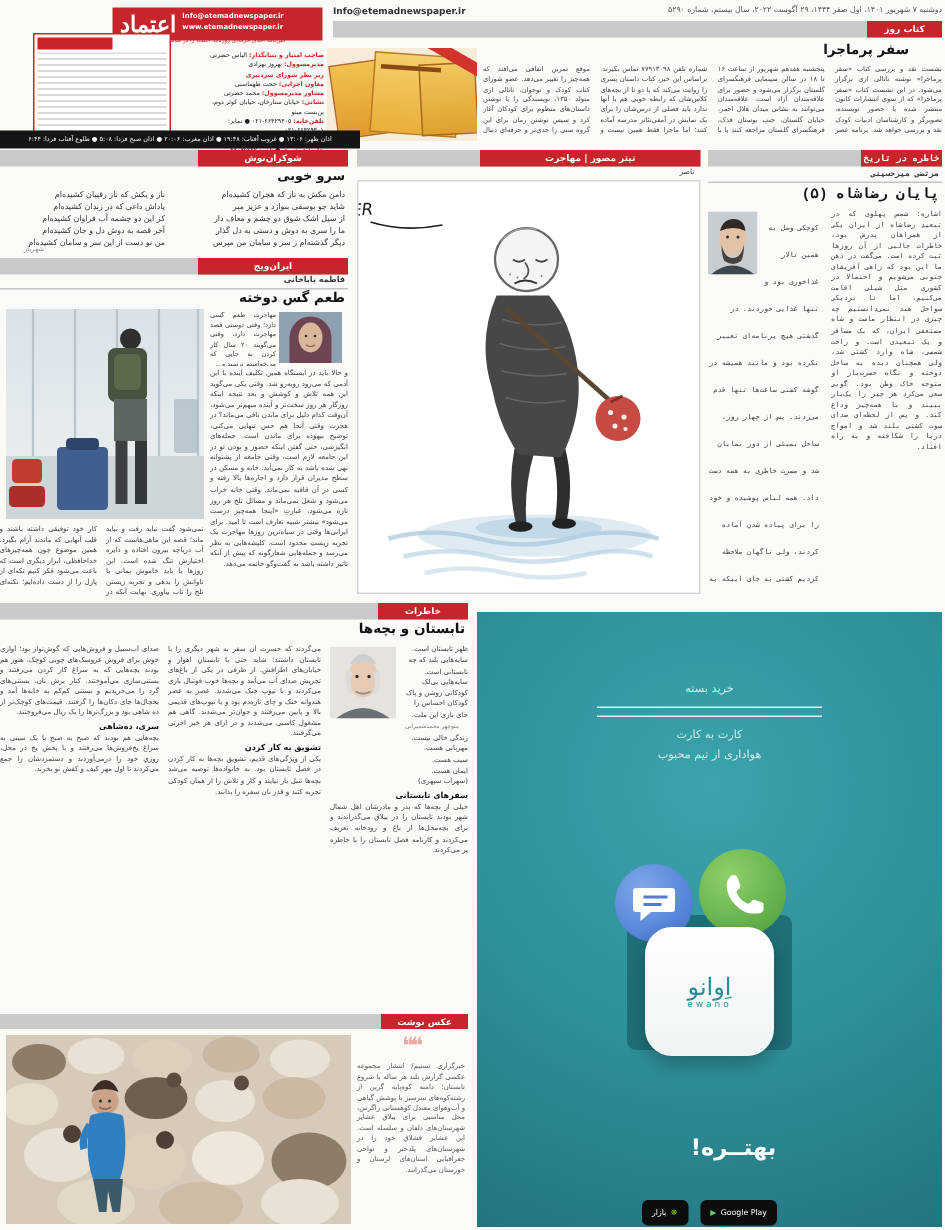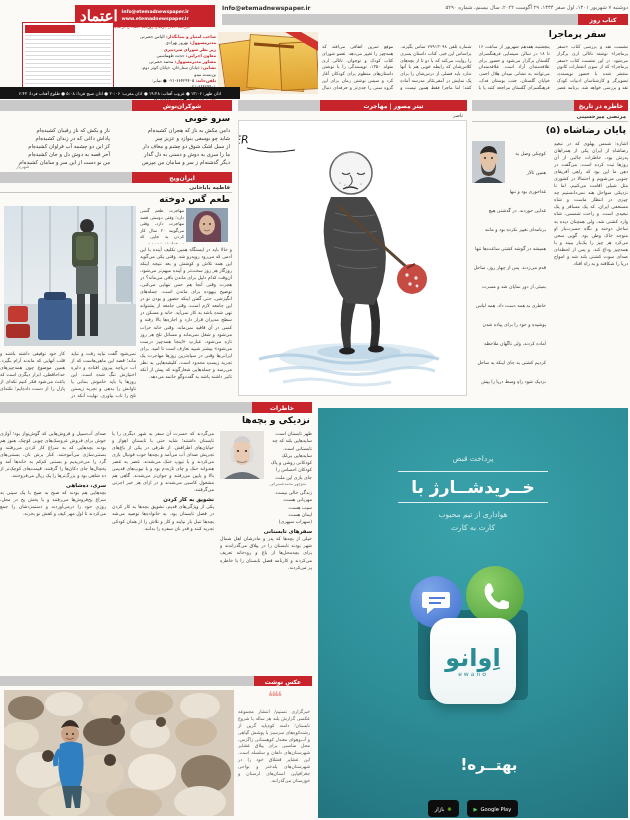--- a/index.html
+++ b/index.html
@@ -223,21 +223,21 @@
         <path d="M104 68 q7 -4 15 0" stroke="#333" stroke-width="1.3" fill="none"></path>
         <g fill="#777">
             <circle cx="101" cy="62" r="0.6"></circle>
             <circle cx="106" cy="64" r="0.6"></circle>
             <circle cx="122" cy="63" r="0.6"></circle>
           </g>
       </svg>
     </div>
   </div>
 
-  <div class="abs" style="left:472px;top:100px;width:156px;height:298px;">
+  <div class="abs" style="left:472px;top:100px;width:156px;height:298px;font-family:Liberation Mono, monospace;">
     <div class="secbar" style="left:0;top:0;width:156px;">
       <span class="redseg" style="width:54px;">خاطره در تاریخ</span>
     </div>
     <div class="abs byline" style="right:2px;top:13px;">مرتضی میرحسینی</div>
     <div class="rule" style="left:0;top:21px;width:156px;"></div>
     <div class="abs headline" style="right:2px;top:24px;font-size:9.5px;">پایان رضاشاه (۵)</div>
 
     <div class="abs body-txt" style="left:82px;top:40px;width:74px;height:256px;overflow:hidden;">اشاره: شمس پهلوی که در تبعیدِ رضاشاه از ایران یکی از همراهان پدرش بود، خاطرات جالبی از آن روزها ثبت کرده است. می‌گفت در ذهن ما این بود که راهی آفریقای جنوبی می‌شویم و احتمالا در کشوری مثل شیلی اقامت می‌کنیم، اما تا نزدیکی سواحل هند نمی‌دانستیم چه چیزی در انتظار ماست و شاه مستعفی ایران، که یک مسافر و یک تبعیدی است. و راحت شمسی، شاه وارد کشتی شد، ولی همچنان دیده به ساحل دوخته و نگاه حسرت‌بار او متوجه خاک وطن بود. گویی سعی می‌کرد هر چیز را یک‌بار ببیند و با همه‌چیز وداع کند. و پس از لحظه‌ای صدای سوت کشتی بلند شد و امواج دریا را شکافته و به راه افتاد.</div>
     <div class="abs" style="left:0;top:40px;width:74px;height:256px;overflow:hidden;">
       <span style="float:left;width:33px;height:42px;margin:1px 3px 2px 0;">
@@ -252,21 +252,21 @@
         </svg>
       </span>
       <span class="body-txt">کوچکی وصل به همین تالار غذاخوری بود و تنها غذایی خوردند. در گذشتی هیچ برنامه‌ای تغییر نکرده بود و مانند همیشه در گوشه کشتی ساعت‌ها تنها قدم می‌زدند. پس از چهار روز، ساحل بمبئی از دور نمایان شد و مسرت خاطری به همه دست داد. همه لباس پوشیده و خود را برای پیاده شدن آماده کردند، ولی ناگهان ملاحظه کردیم کشتی به جای اینکه به ساحل نزدیک شود راهِ وسط دریا را پیش گرفته و از ساحل دور می‌شود. سپس قایقی از راه رسید و به کشتی نزدیک شد. سربازان از قایق بیرون آمده مشغول حمل بار و بنه شدند و سه نفر انگلیسی که یکی از آنها آقای اسکرین بود وارد کشتی شدند و به حضور شاه رفتند. آقای اسکرین خود را نماینده نایب‌السلطنه هند معرفی کرد و اعتبارنامه‌اش را ارایه داد و گفت که حامل پیام مخصوصی است.</span>
     </div>
   </div>
 
   <div class="abs" style="left:0;top:402px;width:312px;height:272px;">
     <div class="secbar" style="left:0;top:0;width:312px;">
       <span class="redseg" style="width:60px;">خاطرات</span>
     </div>
-    <div class="abs headline" style="right:2px;top:13px;font-size:9px;">نزدیکی و بچه‌ها</div>
+    <div class="abs headline" style="right:2px;top:13px;font-size:9px;">تابستان و بچه‌ها</div>
 
     <div class="abs" style="left:220px;top:28px;width:92px;height:244px;overflow:hidden;">
       <span style="float:left;width:44px;height:48px;margin:1px 3px 1px 0;">
         <svg width="44" height="48" viewBox="0 0 44 48">
           <rect width="44" height="48" fill="#e6e3de"></rect>
           <path d="M4 48 q18 -14 36 0 z" fill="#6b7076"></path>
           <ellipse cx="22" cy="21" rx="10" ry="13" fill="#e8cbb4"></ellipse>
           <path d="M11 16 q-2 10 2 16 l2 -1 q-2 -8 0 -14 z" fill="#dcdcdc"></path>
           <path d="M33 16 q2 10 -2 16 l-2 -1 q2 -8 0 -14 z" fill="#dcdcdc"></path>
           <path d="M13 12 q4 -7 9 -7 q6 0 9 7 q-9 -3 -18 0 z" fill="#cfcfcf"></path>
@@ -348,44 +348,43 @@
       </svg>
     </div>
     <div class="abs" style="left:238px;top:14px;width:72px;">
       <div class="qicon">❝❝</div>
       <div class="body-txt" style="margin-top:4px;font-size:4.6px;color:#555;">خبرگزاری تسنیم/ انتشار مجموعه عکسی گزارش بلند هر ساله با شروع تابستان؛ دامنه کوه‌پایه گرین از رشته‌کوه‌های سرسبز با پوشش گیاهی و آب‌وهوای معتدل کوهستانی زاگرس، محل مناسبی برای ییلاق عشایر شهرستان‌های دلفان و سلسله است. این عشایر قشلاق خود را در شهرستان‌های پلدختر و نواحی جغرافیایی استان‌های لرستان و خوزستان می‌گذرانند.</div>
     </div>
   </div>
 
   <div class="abs ad" style="left:318px;top:408px;width:310px;height:410px;">
     <div style="padding-top:44px;">
-      <div class="ad-small">پرداخت قبض</div>
+      <div class="ad-small">خرید بسته</div>
       <div class="ad-hr"></div>
-      <div class="ad-big">خــریدشــارژ با</div>
       <div class="ad-hr"></div>
+      <div class="ad-small">کارت به کارت</div>
       <div class="ad-small">هواداری از تیم محبوب</div>
-      <div class="ad-small">کارت به کارت</div>
     </div>
 
     <div class="abs" style="left:0;top:150px;width:310px;height:180px;">
       <div class="abs" style="left:100px;top:52px;width:110px;height:90px;background:#1f6f78;border-radius:6px;"></div>
       <div class="abs" style="left:92px;top:18px;width:52px;height:52px;border-radius:50%;background:radial-gradient(circle at 35% 30%,#7fa8e8,#3f6fd0);display:flex;align-items:center;justify-content:center;">
         <svg width="30" height="26" viewBox="0 0 30 26">
             <path d="M3 3 h24 a2 2 0 0 1 2 2 v12 a2 2 0 0 1 -2 2 h-14 l-7 6 v-6 h-3 a2 2 0 0 1 -2 -2 v-12 a2 2 0 0 1 2 -2 z" fill="#fff"></path>
             <line x1="8" y1="9" x2="24" y2="9" stroke="#4f7cd6" stroke-width="2"></line>
             <line x1="8" y1="14" x2="20" y2="14" stroke="#4f7cd6" stroke-width="2"></line>
           </svg>
       </div>
       <div class="abs" style="left:148px;top:8px;width:58px;height:58px;border-radius:50%;background:radial-gradient(circle at 35% 30%,#8fd06a,#4c9e3a);display:flex;align-items:center;justify-content:center;">
         <svg width="28" height="28" viewBox="0 0 28 28">
             <path d="M6 3 q4 -2 5 2 l1.5 4 q0.5 2 -1.5 3 q-1.5 1 -0.5 3 q2 4 6 6 q2 1 3 -0.5 q1 -2 3 -1.5 l4 1.5 q4 1 2 5 q-2 3 -6 3 q-7 0 -13 -6 q-6 -6 -6 -13 q0 -4 2.5 -6 z" fill="#fff"></path>
           </svg>
       </div>
       <div class="abs" style="left:112px;top:60px;width:86px;height:86px;background:linear-gradient(#ffffff,#eef4f4);border-radius:18px;box-shadow:0 6px 12px rgba(0,0,0,.25);display:flex;flex-direction:column;align-items:center;justify-content:center;">
-        <div style="font-size:24px;font-weight:bold;color:#2a8d96;line-height:1;">اِوانو</div>
+        <div style="font-size:16px;font-weight:normal;color:#2a8d96;line-height:1;">اِوانو</div>
         <div class="ltr" style="font-size:6px;color:#2a8d96;letter-spacing:2px;">ewano</div>
       </div>
     </div>
 
     <div style="position:absolute;left:0;top:348px;width:342px;text-align:center;font-size:15px;font-weight:bold;color:#fff;">بهتــره!</div>
     <div class="abs" style="left:0;top:392px;width:310px;display:flex;justify-content:center;gap:8px;">
       <div class="badge ltr">
         <span style="color:#5fd06a;">▶</span>
         <span>Google Play</span>
       </div>

